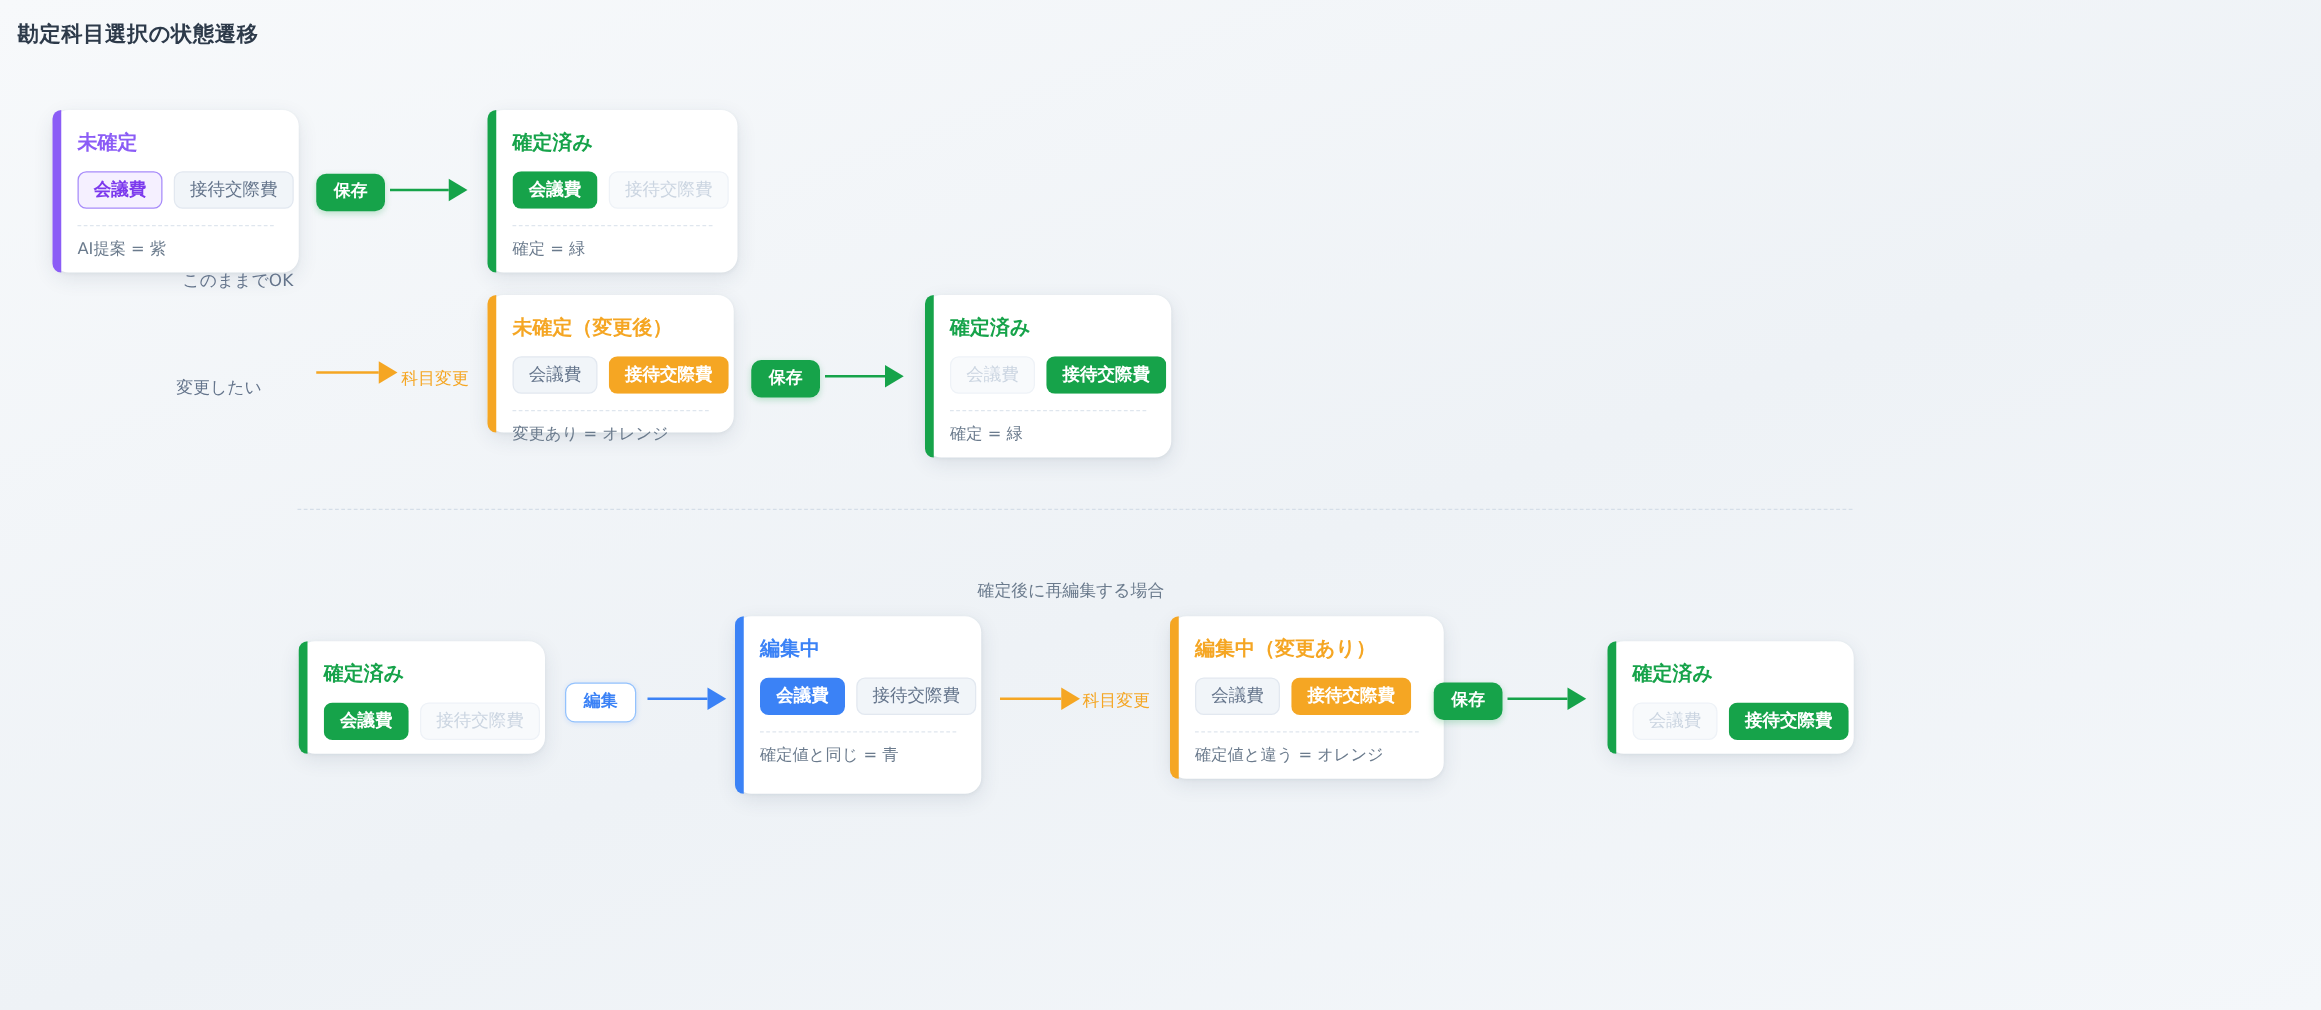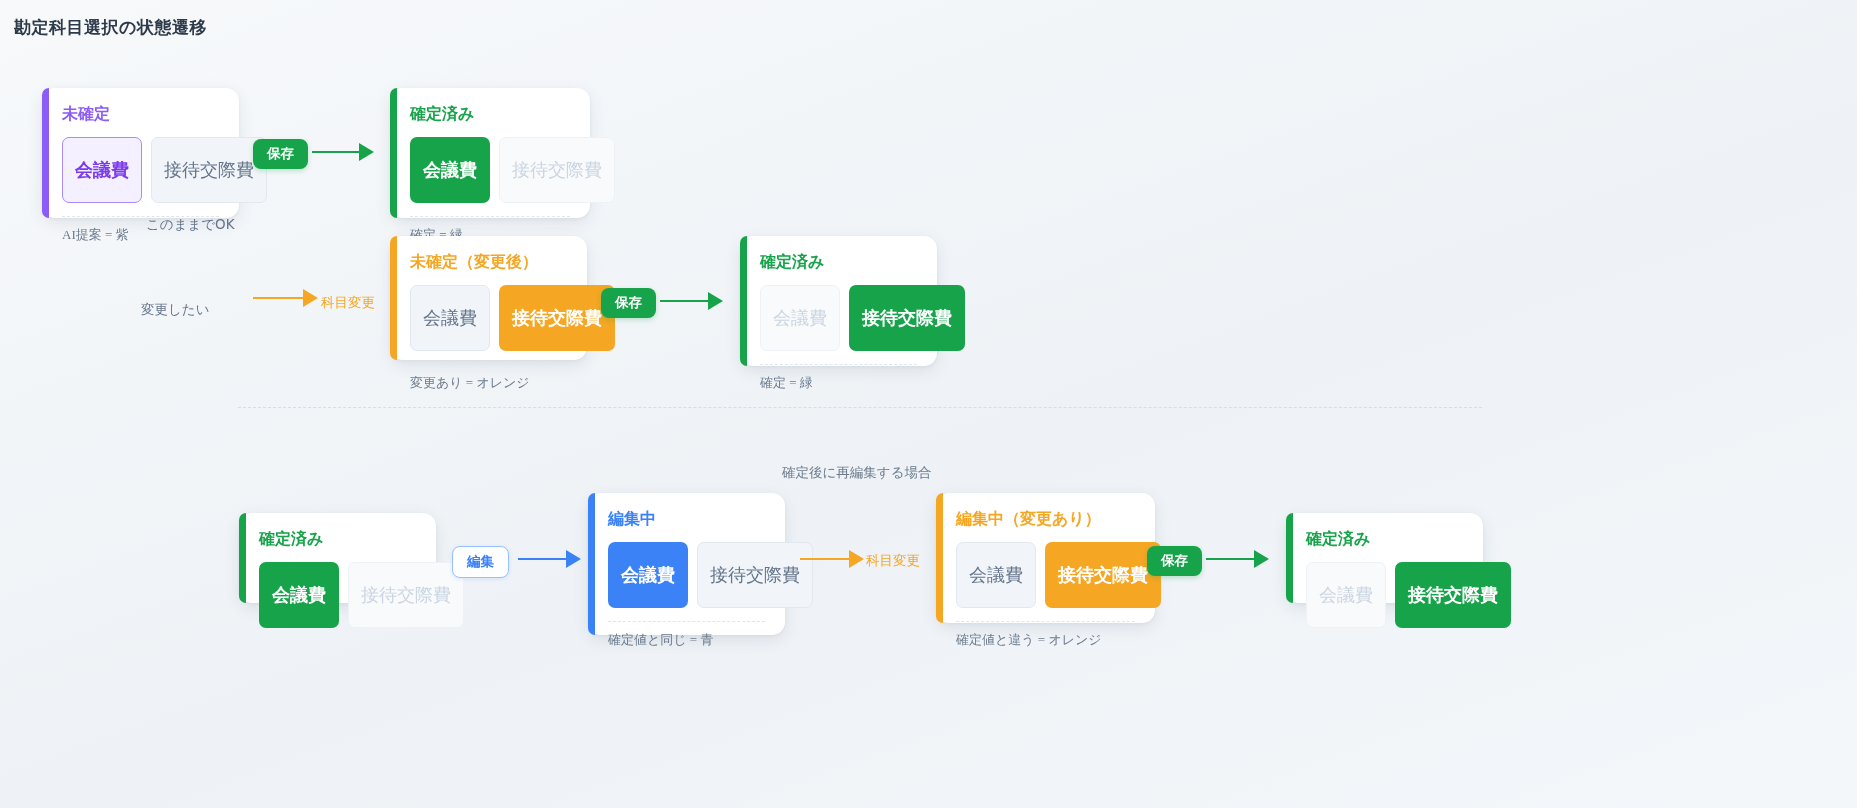--- a/index.html
+++ b/index.html
@@ -36,40 +36,40 @@
     border-radius:13px 0 0 13px;
     background:var(--accent,#16a34a);
   }
   .card-title{
     font-size:16px;font-weight:bold;
     color:var(--accent,#16a34a);
     margin:0 0 12px 0;white-space:nowrap;
   }
   .chip-row{display:flex;gap:9px;align-items:center;}
   .chip{
-    font-size:18px;
-    padding:23px 12px;
+    font-size:14px;
+    padding:7px 12px;
     border-radius:7px;
     white-space:nowrap;
     box-sizing:border-box;
     line-height:1;
     text-align:center;
   }
   .chip.neutral{background:#f1f5f9;border:1px solid #e2e8f0;color:#64748b;font-weight:normal;}
   .chip.muted{background:#f8fafc;border:1px solid #eef2f7;color:#cbd5e1;font-weight:normal;}
   .chip.outline{background:#f5f0ff;border:1.5px solid #a78bfa;color:#7c3aed;font-weight:bold;}
   .chip.solid{border:1px solid transparent;color:#ffffff;font-weight:bold;}
   .chip.solid.green{background:#16a34a;}
   .chip.solid.orange{background:#f5a623;}
   .chip.solid.blue{background:#3b82f6;}
   .card-sep{
     border:0;border-top:1px dashed #dfe6ee;
     margin:13px 0 9px 0;
   }
-  .card-note{font-size:13px;color:#6b7b8d;white-space:nowrap;font-family:Liberation Serif, serif;}
+  .card-note{font-size:13px;color:#6b7b8d;white-space:nowrap;}
 
   
   .pill{
     position:absolute;
     font-size:13.5px;font-weight:bold;color:#ffffff;
     background:#16a34a;
     padding:8px 14px;border-radius:8px;
     box-shadow:0 2px 5px rgba(22,163,74,.25);
     box-sizing:border-box;line-height:1;white-space:nowrap;
   }
@@ -134,21 +134,21 @@
 
   <div class="flow-label" style="left:146px;top:216px;">このままでOK</div>
   <div class="flow-label" style="left:141px;top:301px;">変更したい</div>
 
   <div class="arrow" style="left:253px;top:288px;width:65px;color:#f5a623;">
     <span class="shaft" style="background:#f5a623;"></span>
     <span class="head"></span>
   </div>
   <div class="flow-label orange" style="left:321px;top:294px;">科目変更</div>
 
-  <div class="card" style="--accent:#f5a623;left:390px;top:236px;width:197px;height:124px;">
+  <div class="card" style="--accent:#f5a623;left:390px;top:236px;width:197px;height:110px;">
     <div class="card-title">未確定（変更後）</div>
     <div class="chip-row">
       <span class="chip neutral">会議費</span>
       <span class="chip solid orange">接待交際費</span>
     </div>
     <hr class="card-sep">
     <div class="card-note">変更あり = オレンジ</div>
   </div>
 
   <div class="pill" style="left:601px;top:288px;">保存</div>

